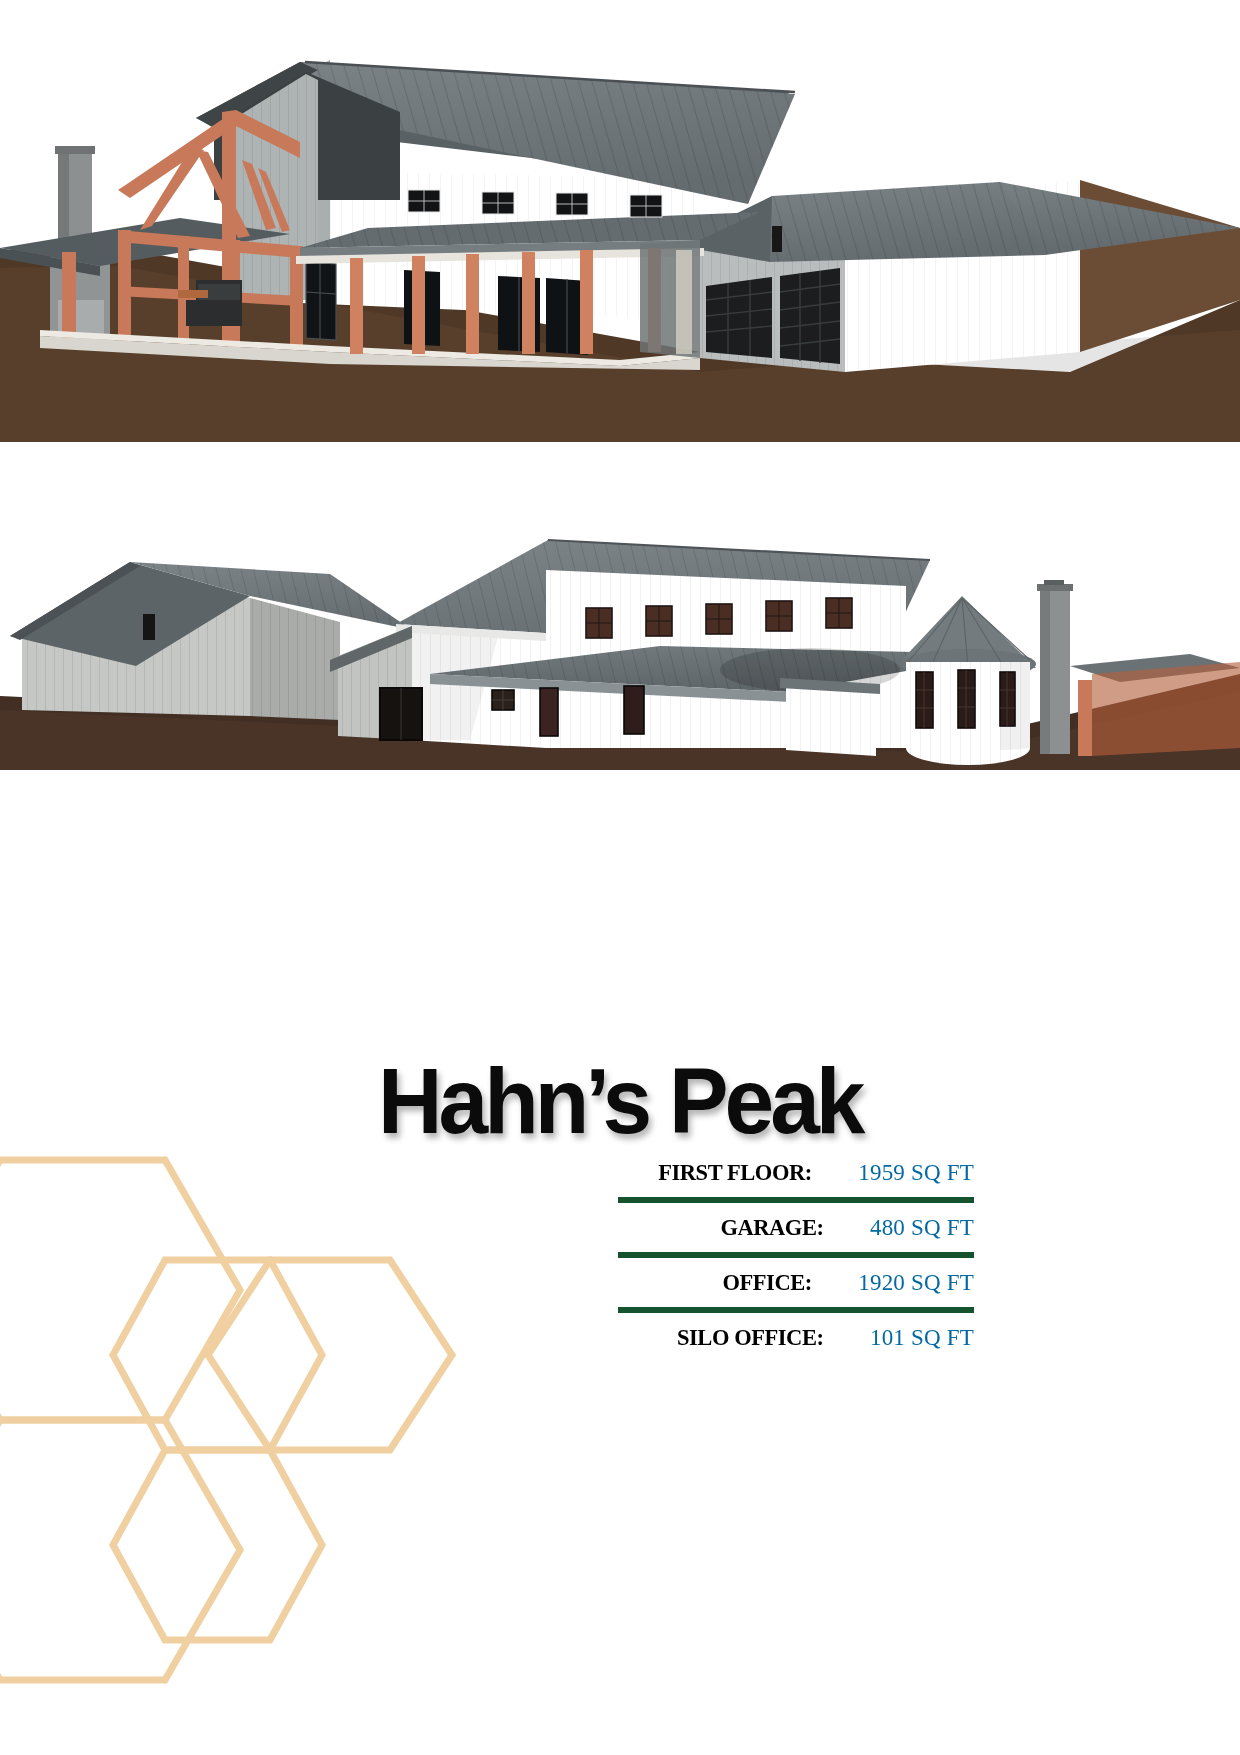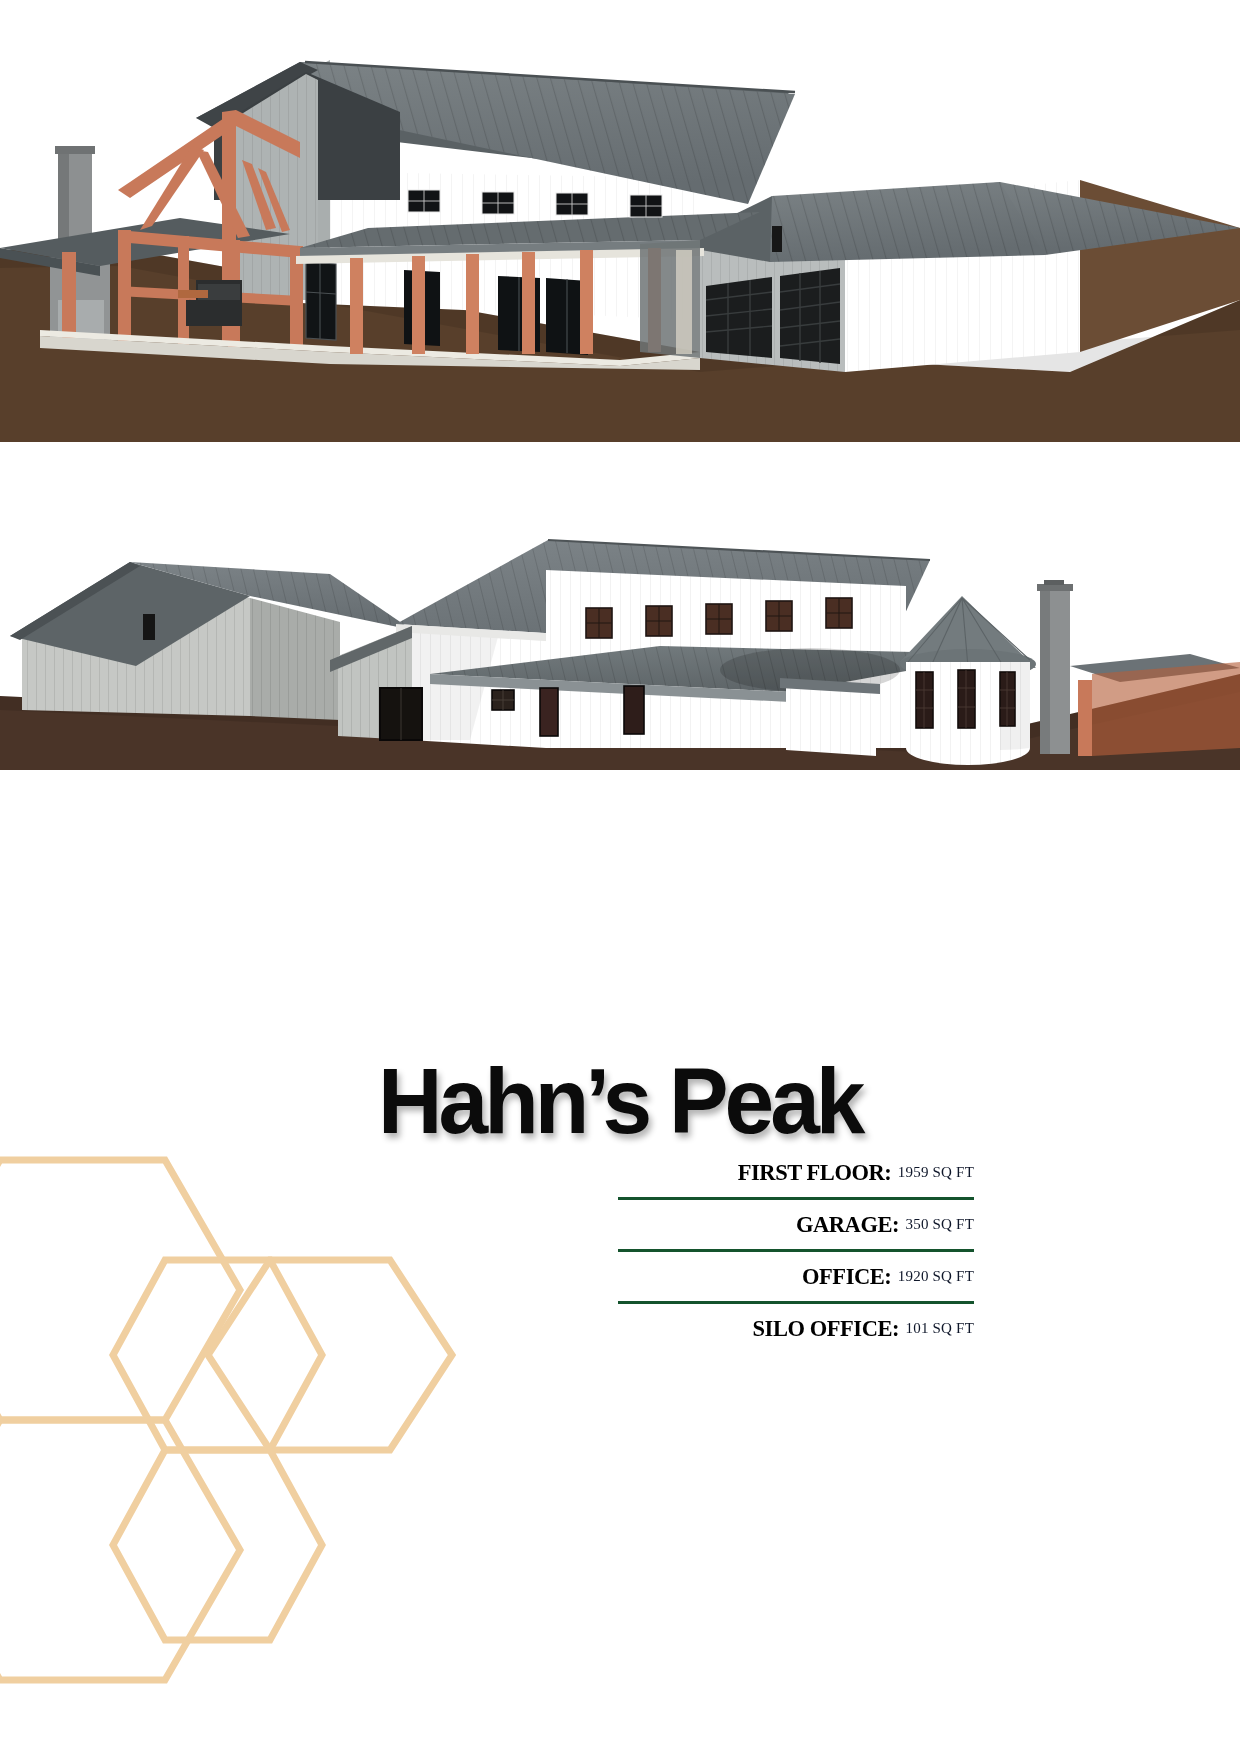--- a/index.html
+++ b/index.html
@@ -68,39 +68,40 @@
   }
   .spec-row {
     position: relative;
     height: 49px;
     display: flex;
     align-items: center;
     justify-content: flex-end;
     white-space: nowrap;
   }
   .spec-row + .spec-row {
-    border-top: 3px solid #14532d;
+    border-top: 6px solid #14532d;
   }
   .spec-label {
     font-size: 22.5px;
     font-weight: bold;
     letter-spacing: -0.45px;
     color: #000000;
   }
   .spec-colon {
     font-size: 22.5px;
     font-weight: bold;
     color: #000000;
   }
   .spec-value {
-    font-size: 15px;
+    font-size: 23px;
     font-weight: normal;
     letter-spacing: 0.2px;
-    color: #0f172a;
+    color: #0369a1;
     padding-left: 6px;
+    margin-left: 40px;
   }
 
   
   #hex-logo {
     position: absolute;
     top: 1140px;
     left: -60px;
     width: 540px;
     height: 615px;
     pointer-events: none;
@@ -477,21 +478,21 @@
 
     <div class="spec-row">
       <span class="spec-label">FIRST FLOOR</span>
         <span class="spec-colon">:</span>
         <span class="spec-value">1959 SQ FT</span>
     </div>
 
     <div class="spec-row">
       <span class="spec-label">GARAGE</span>
         <span class="spec-colon">:</span>
-        <span class="spec-value">350 SQ FT</span>
+        <span class="spec-value">480 SQ FT</span>
     </div>
 
     <div class="spec-row">
       <span class="spec-label">OFFICE</span>
         <span class="spec-colon">:</span>
         <span class="spec-value">1920 SQ FT</span>
     </div>
 
     <div class="spec-row">
       <span class="spec-label">SILO OFFICE</span>

